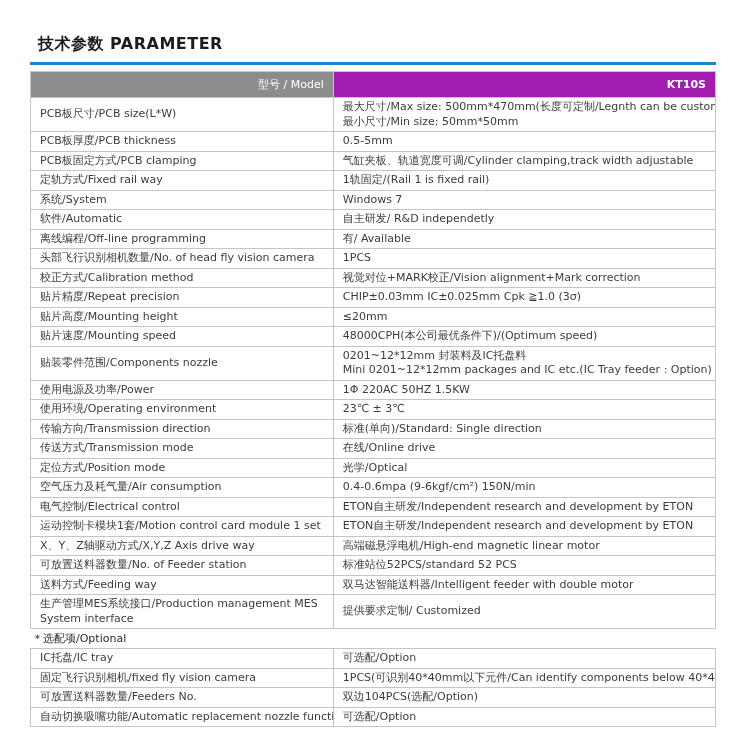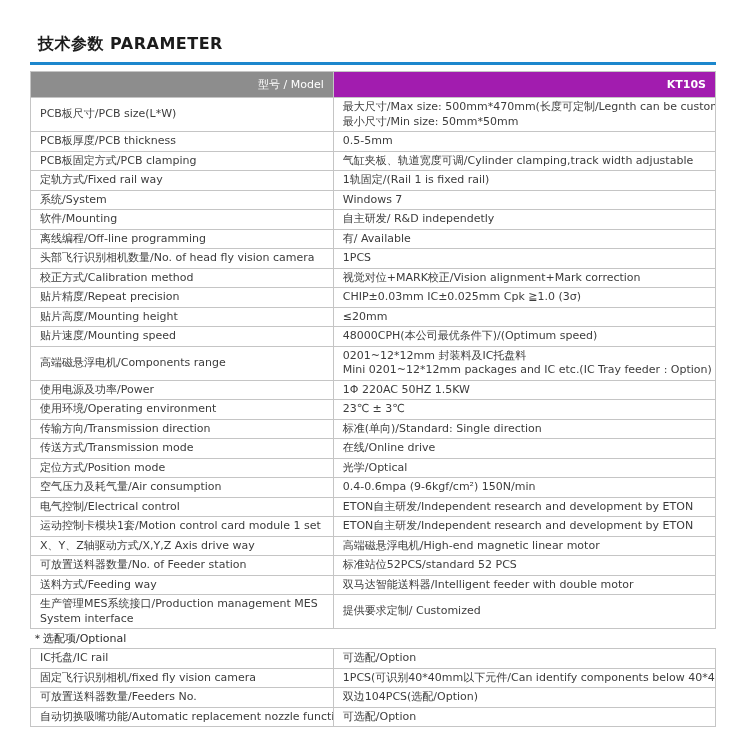--- a/index.html
+++ b/index.html
@@ -124,21 +124,21 @@
         <tr>
           <td>
             <div class="line">系统/System</div>
           </td>
           <td>
             <div class="line">Windows 7</div>
           </td>
         </tr>
         <tr>
           <td>
-            <div class="line">软件/Mounting</div>
+            <div class="line">软件/Automatic</div>
           </td>
           <td>
             <div class="line">自主研发/ R&amp;D independetly</div>
           </td>
         </tr>
         <tr>
           <td>
             <div class="line">离线编程/Off-line programming</div>
           </td>
           <td>
@@ -180,21 +180,21 @@
         <tr>
           <td>
             <div class="line">贴片速度/Mounting speed</div>
           </td>
           <td>
             <div class="line">48000CPH(本公司最优条件下)/(Optimum speed)</div>
           </td>
         </tr>
         <tr>
           <td>
-            <div class="line">高端磁悬浮电机/Components range</div>
+            <div class="line">贴装零件范围/Components nozzle</div>
           </td>
           <td>
             <div class="line">0201~12*12mm 封装料及IC托盘料</div>
             <div class="line">Mini 0201~12*12mm packages and IC etc.(IC Tray feeder : Option)</div>
           </td>
         </tr>
         <tr>
           <td>
             <div class="line">使用电源及功率/Power</div>
           </td>
@@ -297,21 +297,21 @@
   <div class="optional-heading">＊选配项/Optional</div>
 
   <table class="param-table">
     <colgroup>
         <col class="c1">
         <col class="c2">
       </colgroup>
     <tbody id="optional-rows">
         <tr>
           <td>
-            <div class="line">IC托盘/IC rail</div>
+            <div class="line">IC托盘/IC tray</div>
           </td>
           <td>
             <div class="line">可选配/Option</div>
           </td>
         </tr>
         <tr>
           <td>
             <div class="line">固定飞行识别相机/fixed fly vision camera</div>
           </td>
           <td>

